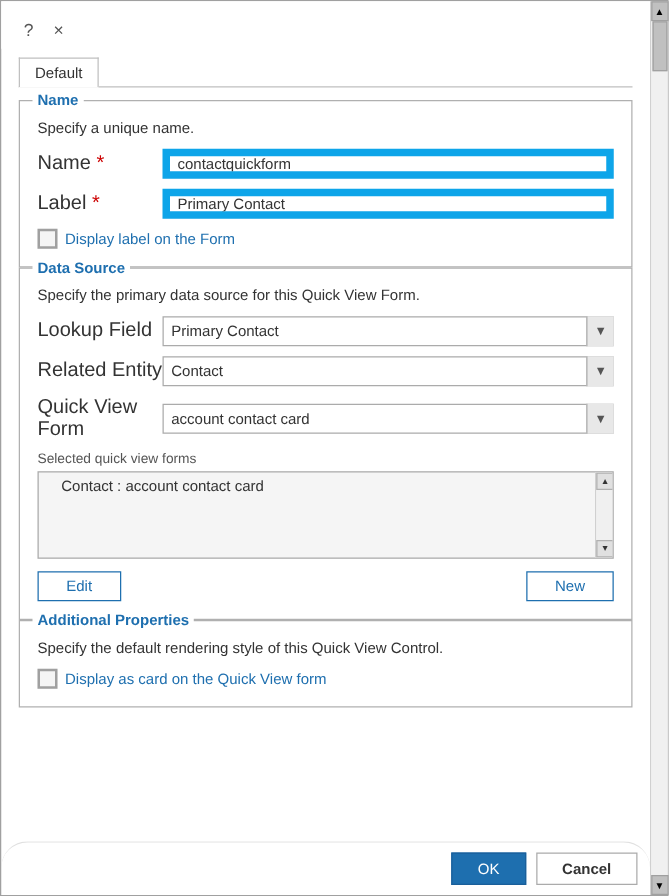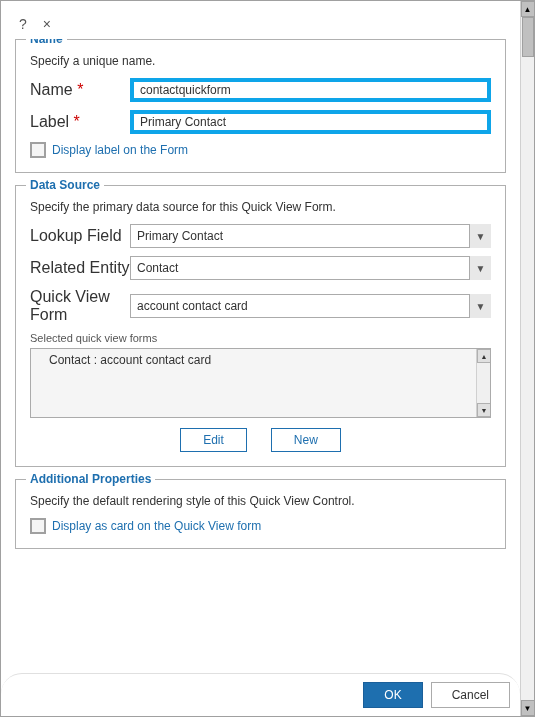--- a/index.html
+++ b/index.html
@@ -127,21 +127,20 @@
       color: #333;
       cursor: pointer;
       position: relative;
       bottom: -1px;
     }
 
     .fieldset-box {
       border: 1px solid #b0b0b0;
       border-radius: 0;
       padding: 8px 14px 14px 14px;
-      margin-bottom: 12px;
       position: relative;
     }
 
     .fieldset-legend {
       position: absolute;
       top: -8px;
       left: 10px;
       background: #fff;
       padding: 0 4px;
       font-size: 12px;
@@ -169,21 +168,21 @@
       flex-shrink: 0;
     }
 
     .required-star {
       color: #cc0000;
     }
 
     .form-input {
       flex: 1;
       height: 24px;
-      border: 4px solid #0ea5e9;
+      border: 6px solid #0ea5e9;
       font-size: 12px;
       padding: 2px 6px;
       color: #333;
       background: #fff;
     }
 
     .checkbox-row {
       display: flex;
       align-items: center;
       gap: 6px;
@@ -283,21 +282,21 @@
       cursor: pointer;
     }
 
     .sf-scroll-track {
       flex: 1;
       background: #f0f0f0;
     }
 
     .edit-new-row {
       display: flex;
-      justify-content: center;
+      justify-content: space-between;
       gap: 24px;
       margin-top: 10px;
     }
 
     .action-btn {
       padding: 4px 22px;
       border: 1px solid #1e6faf;
       background: #fff;
       color: #1e6faf;
       font-size: 12px;
@@ -325,20 +324,21 @@
     .footer-btn-ok {
       background: #1e6faf;
       color: #fff;
       border-color: #1a5f9a;
     }
 
     .footer-btn-cancel {
       background: #fff;
       color: #333;
       border-color: #ababab;
+      font-weight: bold;
     }
   </style>
 </head>
 <body>
 
 <div class="dialog">
 
   <div class="scrollbar-right">
     <div class="scrollbar-thumb-up">▲</div>
     <div class="scrollbar-track">
@@ -349,20 +349,23 @@
 
   <div class="title-bar">
     <div class="title-bar-right">
       <button class="title-btn">?</button>
       <button class="title-btn">×</button>
     </div>
   </div>
 
   <div class="content-area">
 
+    <div class="tab-bar">
+      <div class="tab">Default</div>
+    </div>
 
     <div class="fieldset-box">
       <span class="fieldset-legend">Name</span>
       <p class="fieldset-desc">Specify a unique name.</p>
 
       <div class="form-row">
         <label class="form-label">
           <span>Name</span>
           <span class="required-star">*</span>
         </label>

